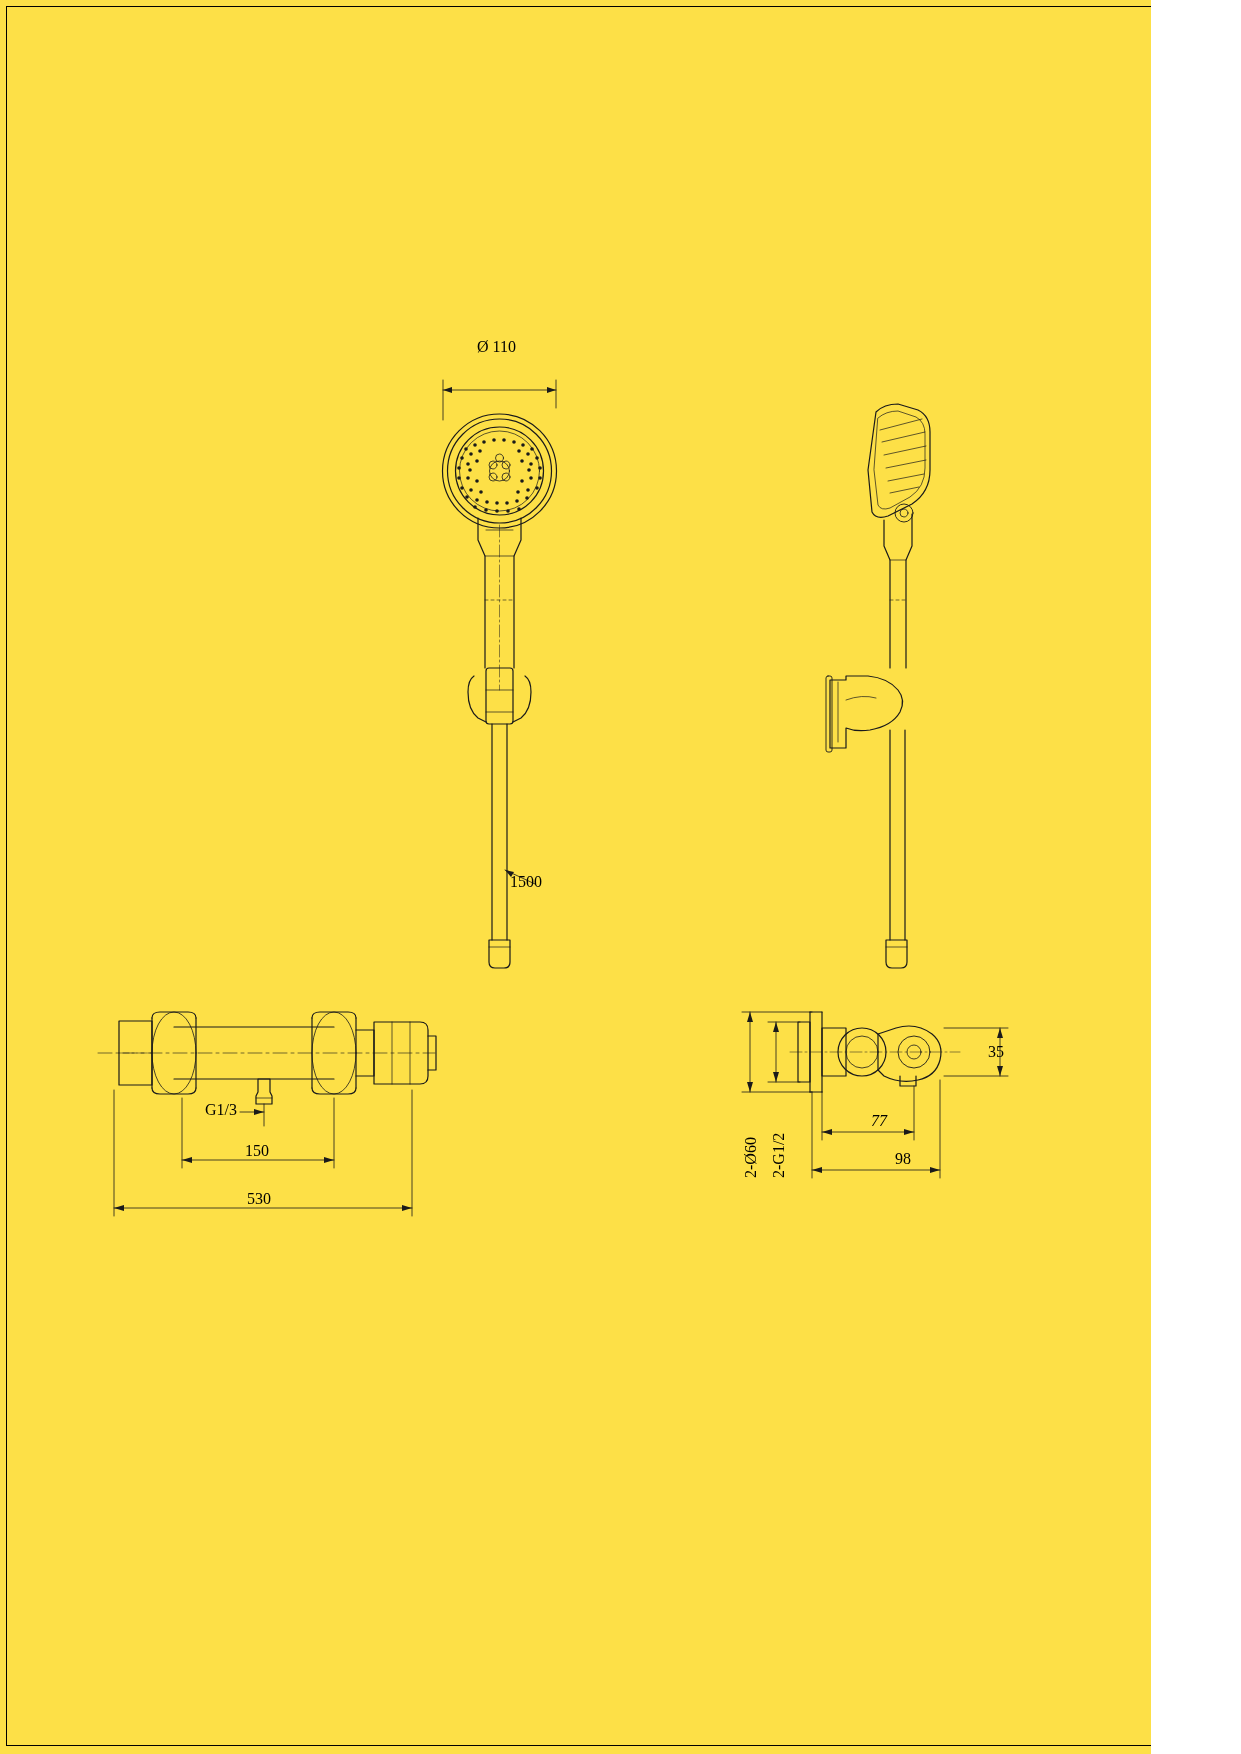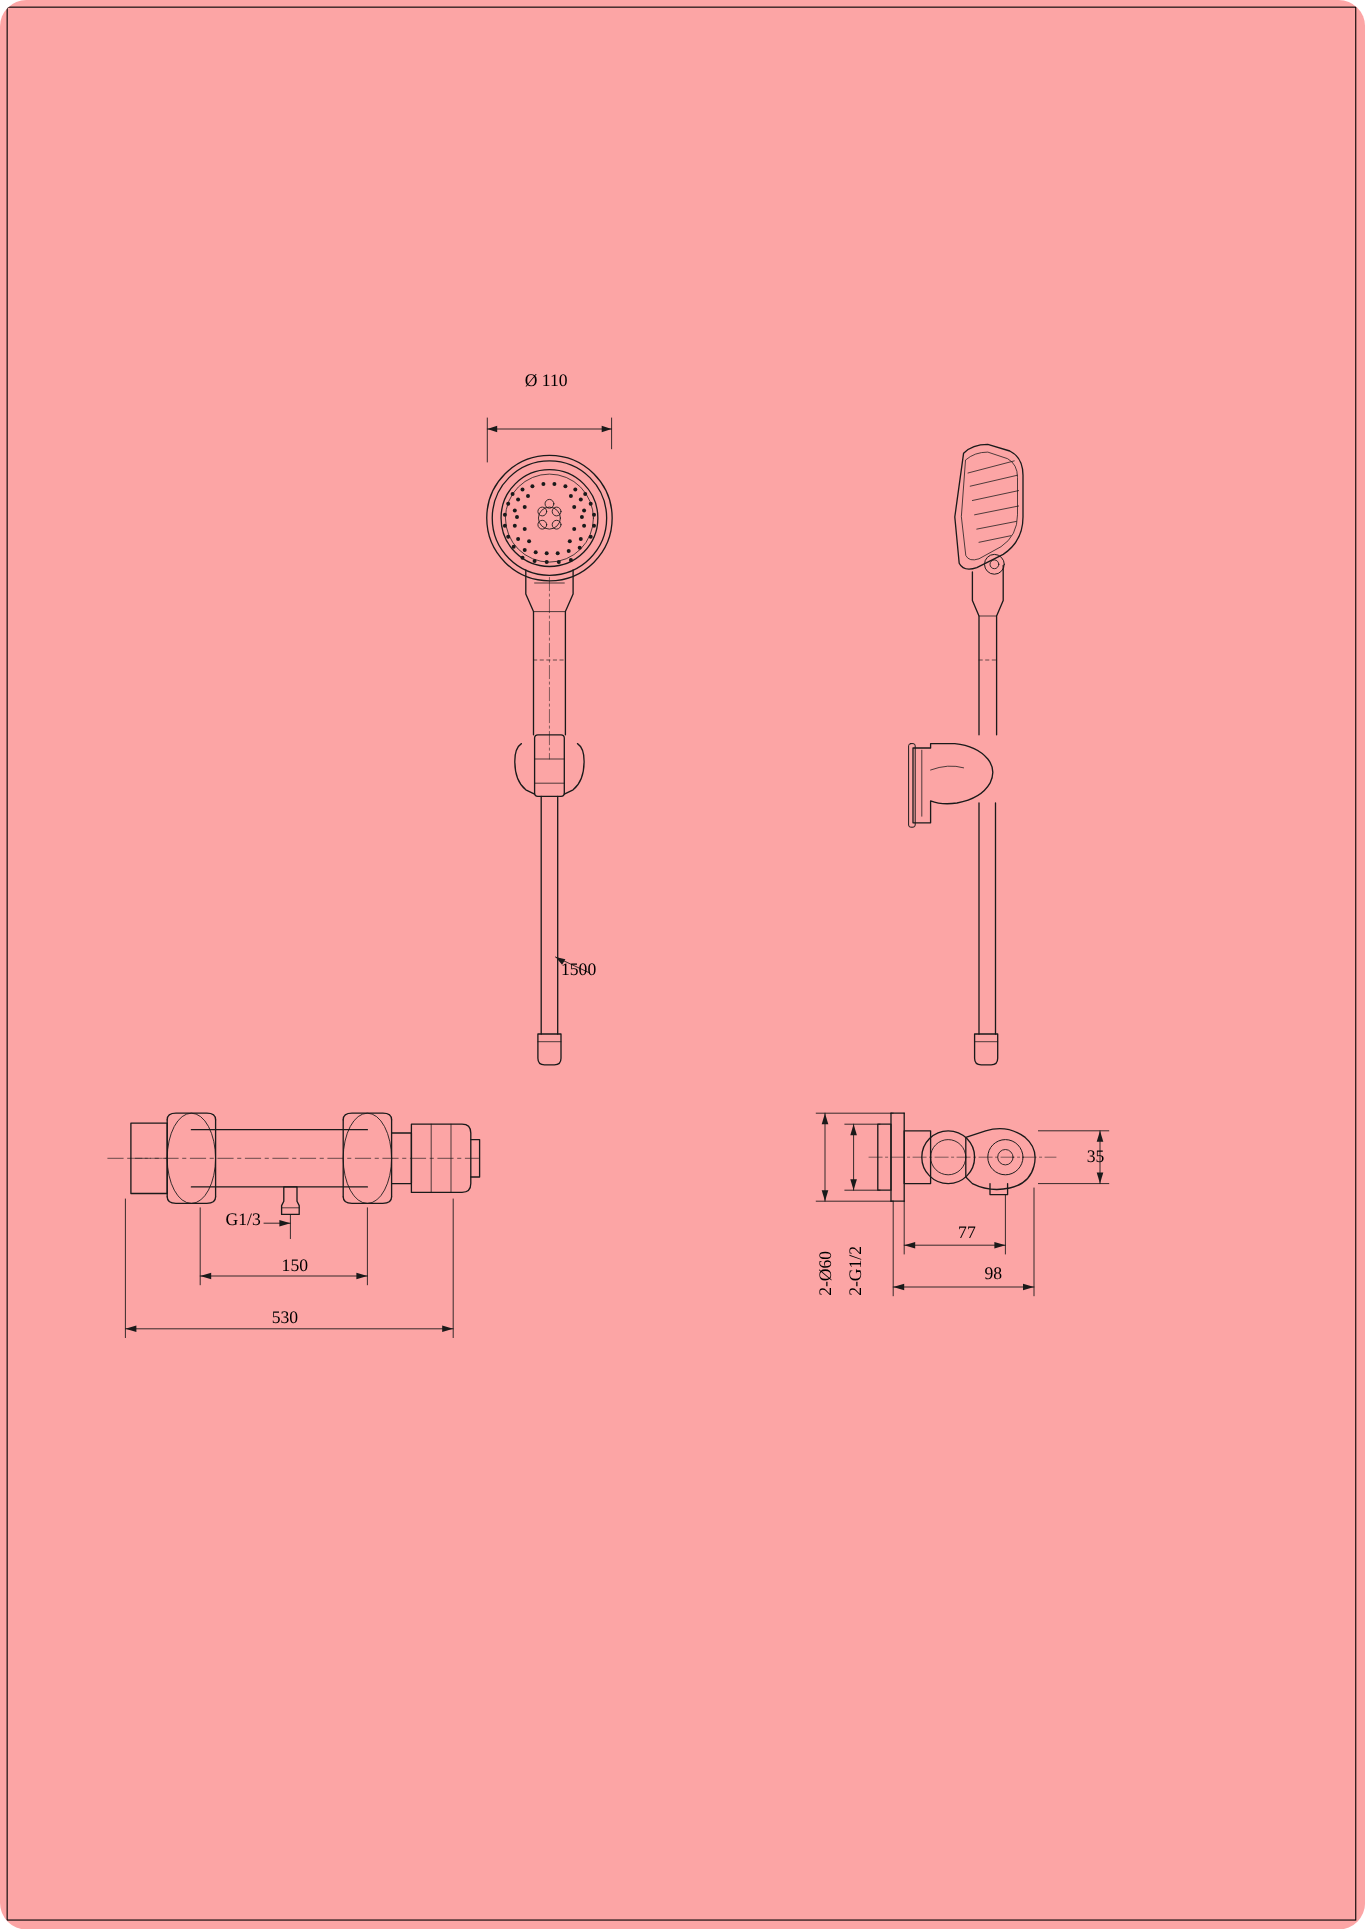--- a/index.html
+++ b/index.html
@@ -5,25 +5,24 @@
   html, body {
     margin: 0;
     padding: 0;
     background: #ffffff;
   }
   body {
     font-family: "Liberation Serif", serif;
   }
   #page {
     position: relative;
-    width: 1241px;
+    width: 1151px;
     height: 1754px;
-    background: #fca5a5;
+    background: #fde047;
     overflow: hidden;
-    border-radius: 24px;
   }
   #border-frame {
     position: absolute;
     left: 6px;
     top: 6px;
     width: 1227px;
     height: 1740px;
     border: 1px solid #000000;
     box-sizing: border-box;
   }
@@ -302,27 +301,27 @@
 
     </g>
   </svg>
 
   <div class="dim-label" style="left:477px; top:338px;">Ø 110</div>
 
   <div class="dim-label" style="left:510px; top:873px;">1500</div>
 
   <div class="dim-label" style="left:205px; top:1101px;">G1/3</div>
 
-  <div class="dim-label" style="left:256px; top:1142px;">150</div>
+  <div class="dim-label" style="left:245px; top:1142px;">150</div>
 
   <div class="dim-label" style="left:247px; top:1190px;">530</div>
 
   <div class="dim-label vert-label" style="left:742px; top:1178px;">2-Ø60</div>
 
   <div class="dim-label vert-label" style="left:770px; top:1178px;">2-G1/2</div>
 
-  <div class="dim-label" style="left:871px; top:1112px;">77</div>
+  <div class="dim-label" style="left:871px; top:1112px;font-style:italic;">77</div>
 
   <div class="dim-label" style="left:871px; top:1150px;margin-left:24px;">98</div>
 
   <div class="dim-label" style="left:988px; top:1043px;">35</div>
 
 </div>
 
 </body></html>

